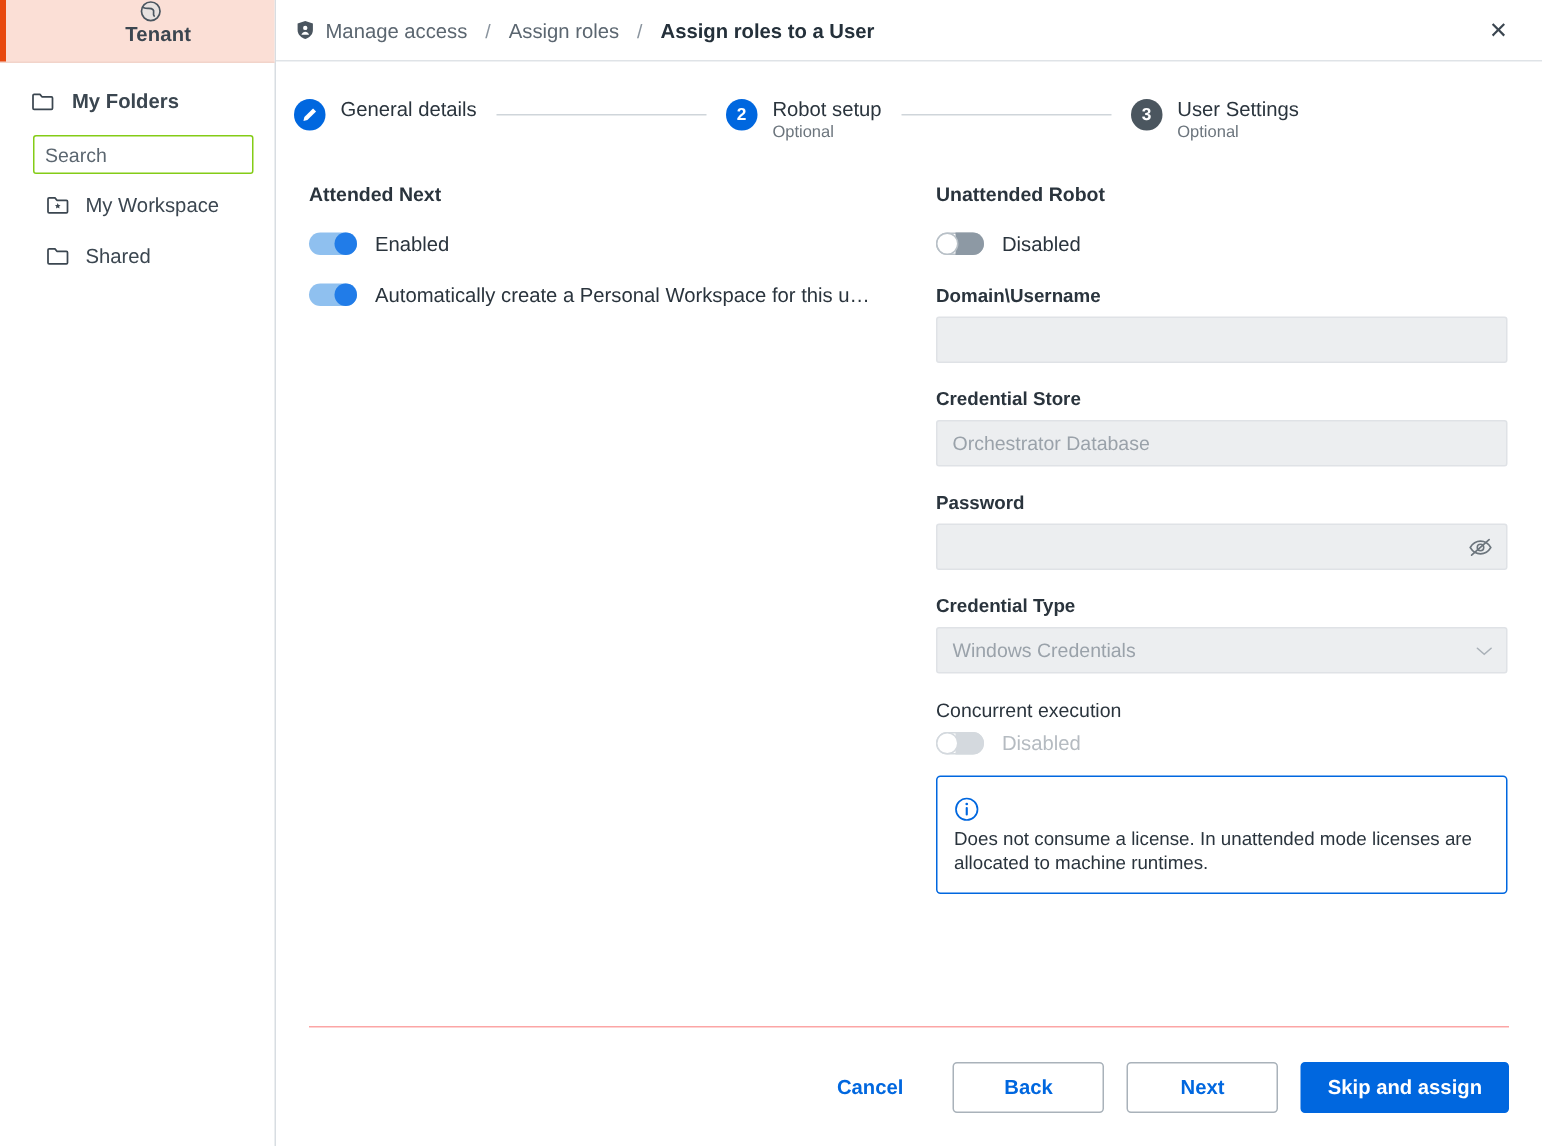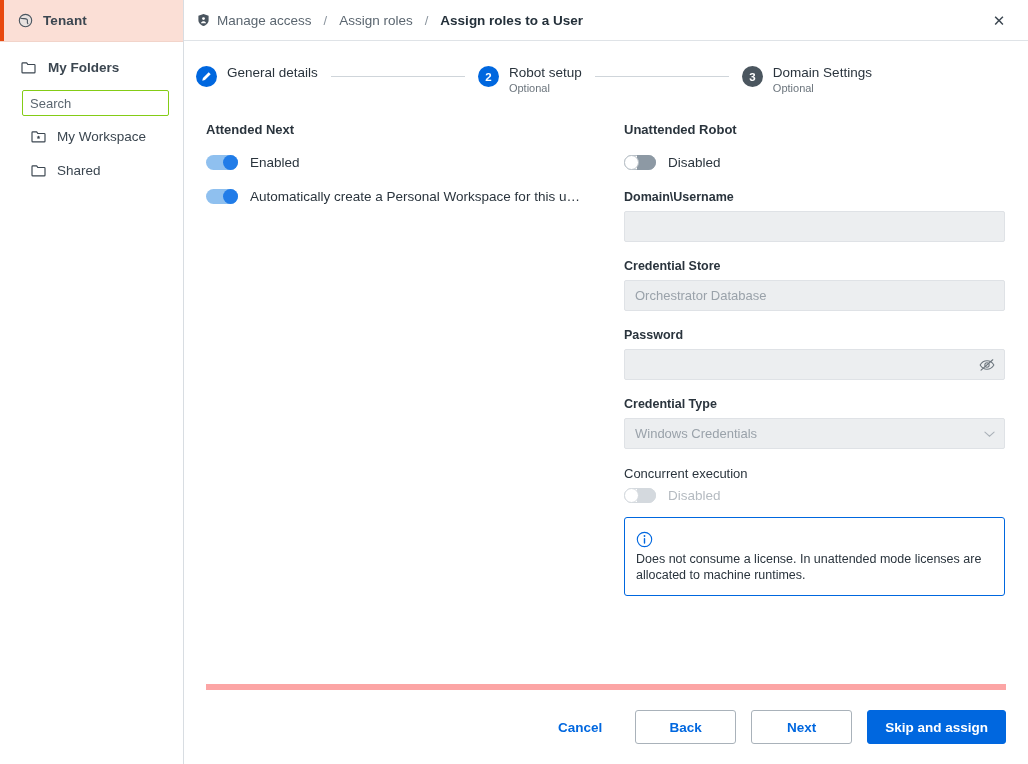--- a/index.html
+++ b/index.html
@@ -33,20 +33,21 @@
   }
 
   .tenant-row {
     position: relative;
     height: 42px;
     background: #fbdfd6;
     display: flex;
     align-items: center;
     padding-left: 18px;
     border-bottom: 1px solid #f2d4ca;
+    flex-direction: column;
   }
   .tenant-row::before {
     content: "";
     position: absolute;
     left: 0; top: 0;
     width: 4px; height: 100%;
     background: #e8490f;
   }
   .tenant-label {
     font-size: 13.5px;
@@ -324,21 +325,21 @@
     margin-top: 1px;
   }
   .alert-text {
     font-size: 12.5px;
     color: #2a343d;
     line-height: 16px;
   }
 
   
   .footer {
-    border-top: 6px solid #fca5a5;
+    border-top: 1px solid #fca5a5;
     margin: 0 22px;
     height: 80px;
     display: flex;
     align-items: center;
     justify-content: flex-end;
     gap: 15px;
     padding-right: 0;
   }
   .btn {
     font-family: inherit;
@@ -471,21 +472,21 @@
           <div class="step-title">Robot setup</div>
           <div class="step-sub">Optional</div>
         </div>
       </div>
 
       <div class="step-line"></div>
 
       <div class="step">
         <div class="step-circle idle">3</div>
         <div class="step-text">
-          <div class="step-title">Domain Settings</div>
+          <div class="step-title">User Settings</div>
           <div class="step-sub">Optional</div>
         </div>
       </div>
 
       <div style="flex:1 1 auto;"></div>
     </div>
 
     <div class="content">
 
       <div class="col-left">

